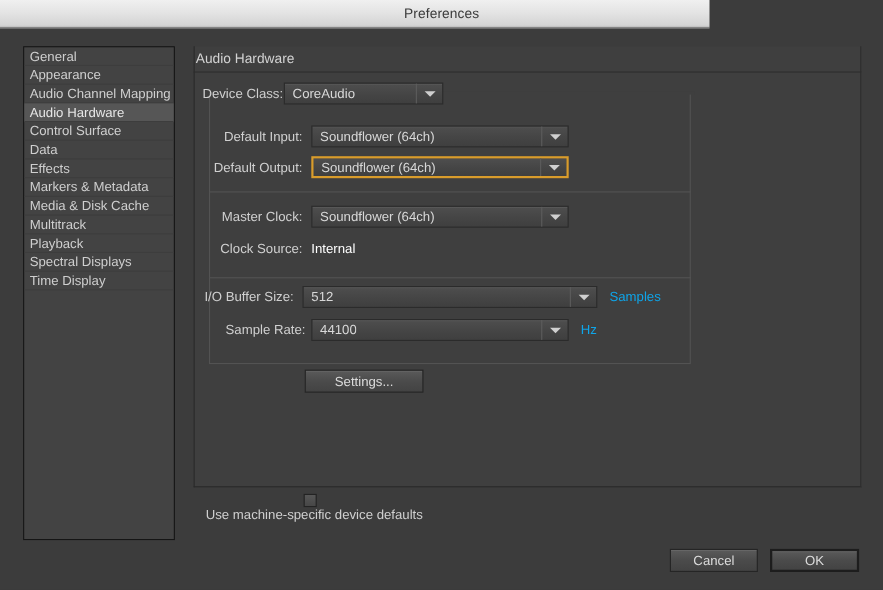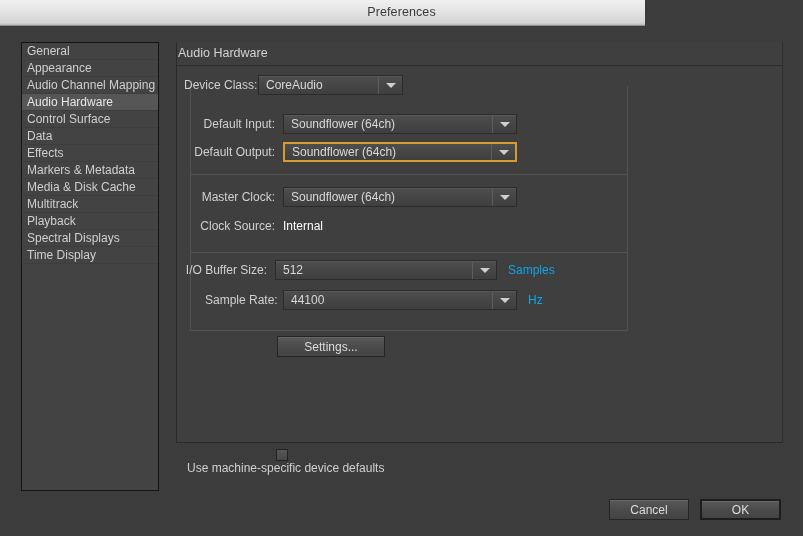--- a/index.html
+++ b/index.html
@@ -320,21 +320,21 @@
     </div>
   </div>
 
   <div class="row" style="left:197px; top:216px;">
     <span class="lbl" style="width:78px;">Clock Source:</span>
     <span class="val-static">Internal</span>
   </div>
 
   <div class="row" style="left:184px; top:260px;">
     <span class="lbl" style="width:83px;">I/O Buffer Size:</span>
-    <div class="combo" style="width:222px; margin-left:8px;">
+    <div class="combo" style="width:268px; margin-left:8px;">
       <span class="ctext">512</span>
       <span class="arrowbox"></span>
     </div>
     <span class="unit">Samples</span>
   </div>
 
   <div class="row" style="left:205px; top:290px;">
     <span class="lbl" style="width:70px;">Sample Rate:</span>
     <div class="combo" style="width:234px; margin-left:8px;">
       <span class="ctext">44100</span>

